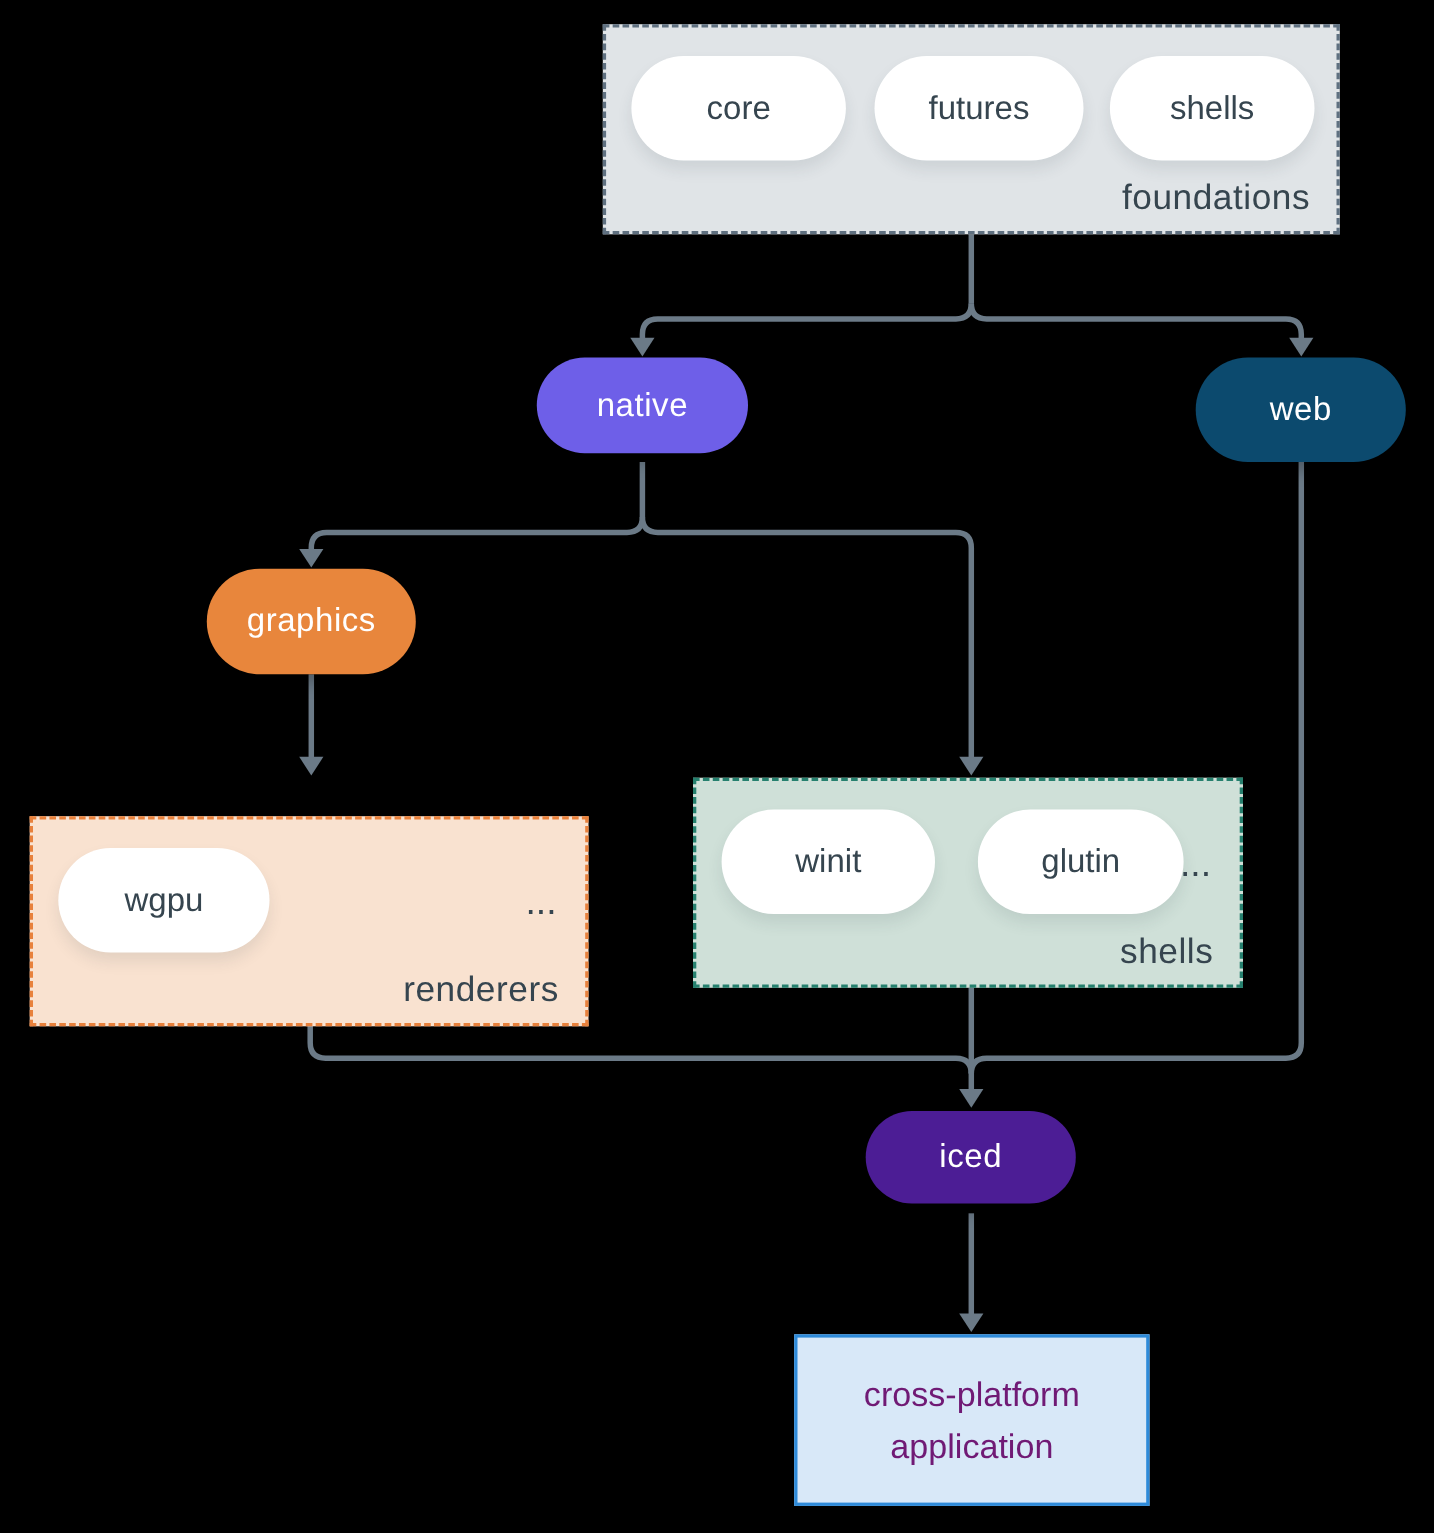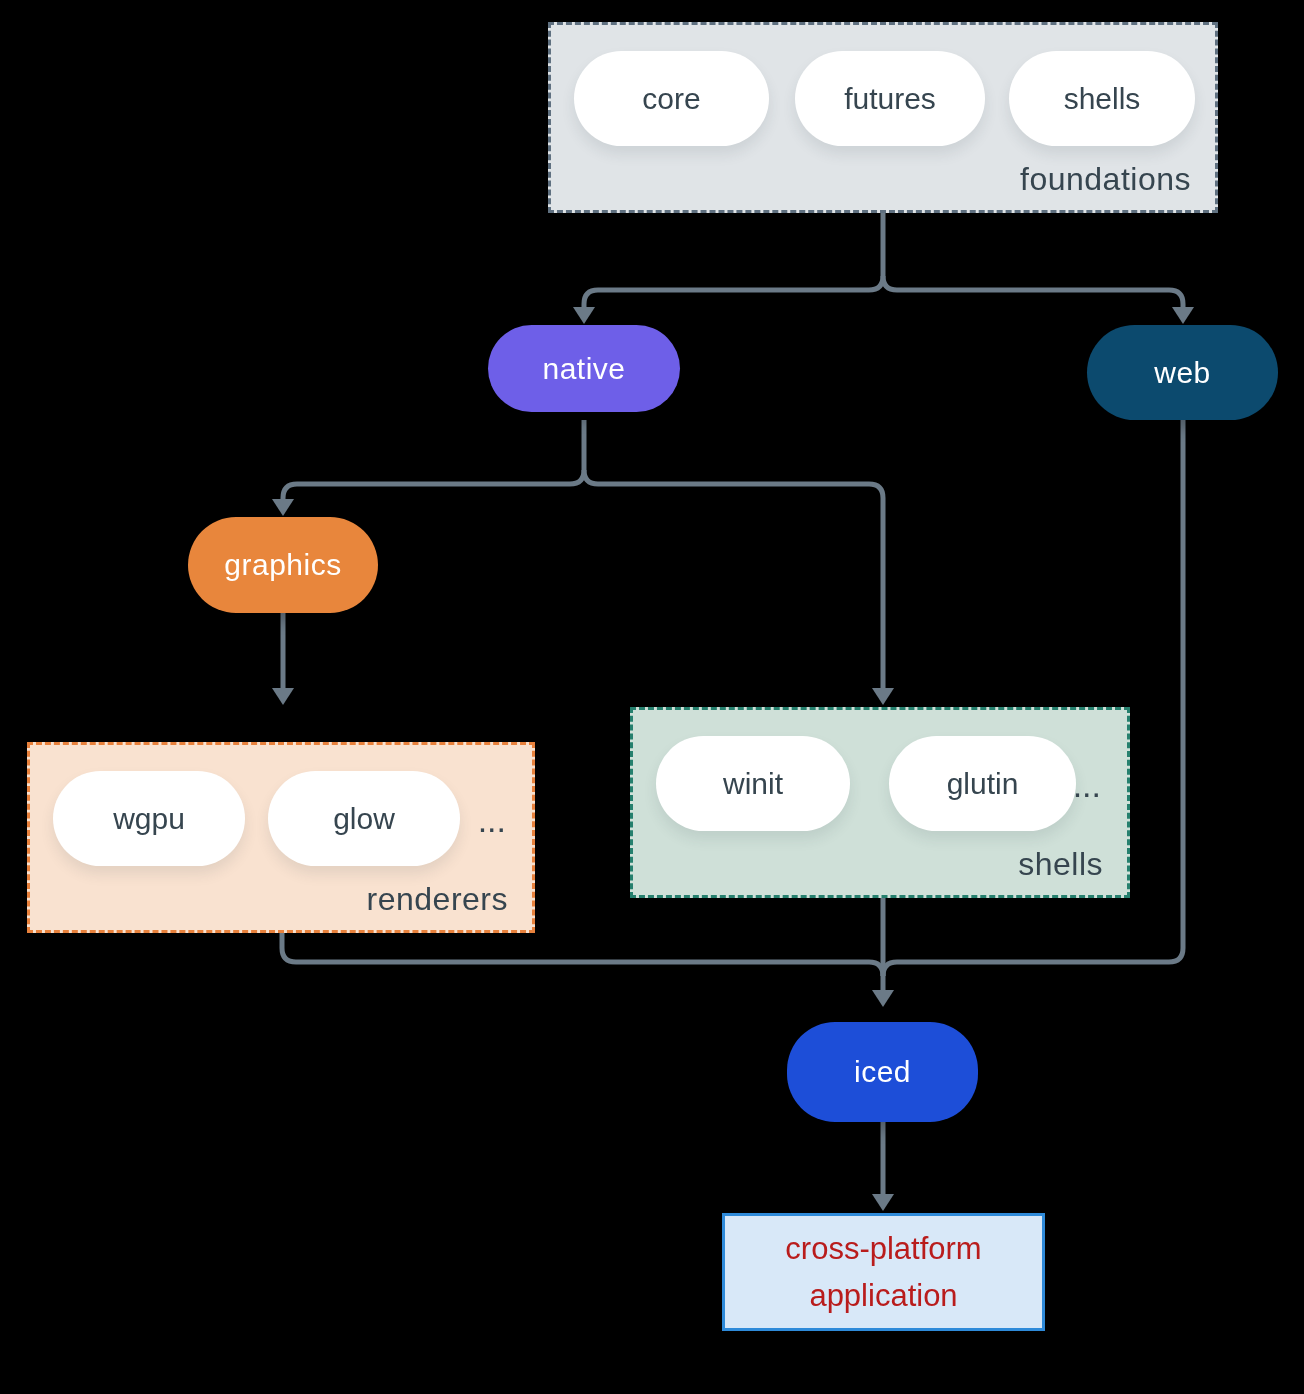--- a/index.html
+++ b/index.html
@@ -54,29 +54,29 @@
   .node-pill {
     position:absolute; z-index:2;
     border-radius:48px;
     display:flex; align-items:center; justify-content:center;
     font-size:30px; color:#ffffff; letter-spacing:0.5px;
     box-shadow:0 8px 14px rgba(0,0,0,0.25);
   }
   #native   { left:488px;  top:325px;  width:192px; height:87px; background:#6e5fe8; }
   #web      { left:1087px; top:325px;  width:191px; height:95px; background:#0c4a6e; }
   #graphics { left:188px;  top:517px;  width:190px; height:96px; background:#e8863c; }
-  #iced     { left:787px;  top:1010px; width:191px; height:100px; background:#1d4ed8;margin-top:12px; }
+  #iced     { left:787px;  top:1010px; width:191px; height:84px; background:#4c1d95; }
 
   
   #application {
     position:absolute; z-index:2; box-sizing:border-box;
-    left:722px; top:1213px; width:323px; height:118px;
+    left:722px; top:1213px; width:323px; height:156px;
     background:#d8e8f8; border:3px solid #2e8ad9;
     display:flex; flex-direction:column; align-items:center; justify-content:center;
-    font-size:31px; color:#b91c1c; line-height:47px;
+    font-size:31px; color:#701a75; line-height:47px;
   }
 </style>
 </head>
 <body>
 
 <div class="canvas">
 
   <svg class="connectors" width="1304" height="1394" viewBox="0 0 1304 1394" fill="none" stroke="#6b7a87" stroke-width="5" stroke-linejoin="round">
 
     <path d="M 883 213 V 276"></path>
@@ -127,23 +127,20 @@
   </div>
 
   <div class="node-pill" id="graphics">
     <span>graphics</span>
   </div>
 
   <div class="group" id="renderers">
     <div class="inner-pill p0">
       <span>wgpu</span>
     </div>
-    <div class="inner-pill p1">
-      <span>glow</span>
-    </div>
     <div class="ellipsis">...</div>
     <div class="group-label">renderers</div>
   </div>
 
   <div class="group" id="shells">
     <div class="inner-pill p0">
       <span>winit</span>
     </div>
     <div class="inner-pill p1">
       <span>glutin</span>

